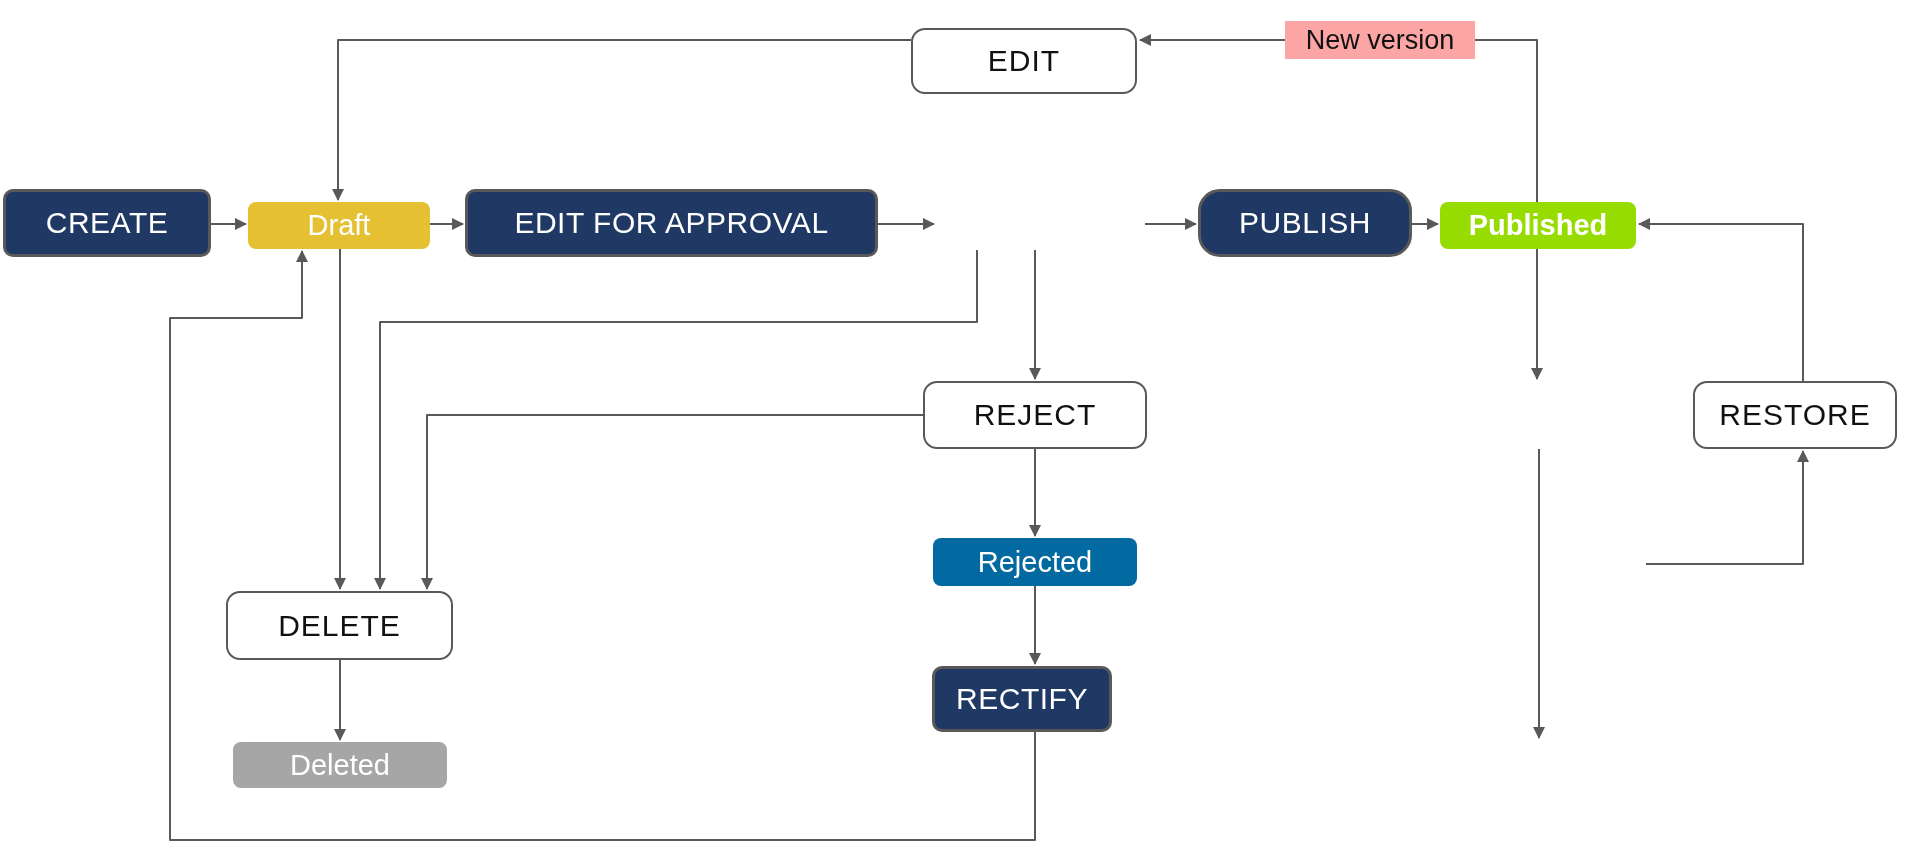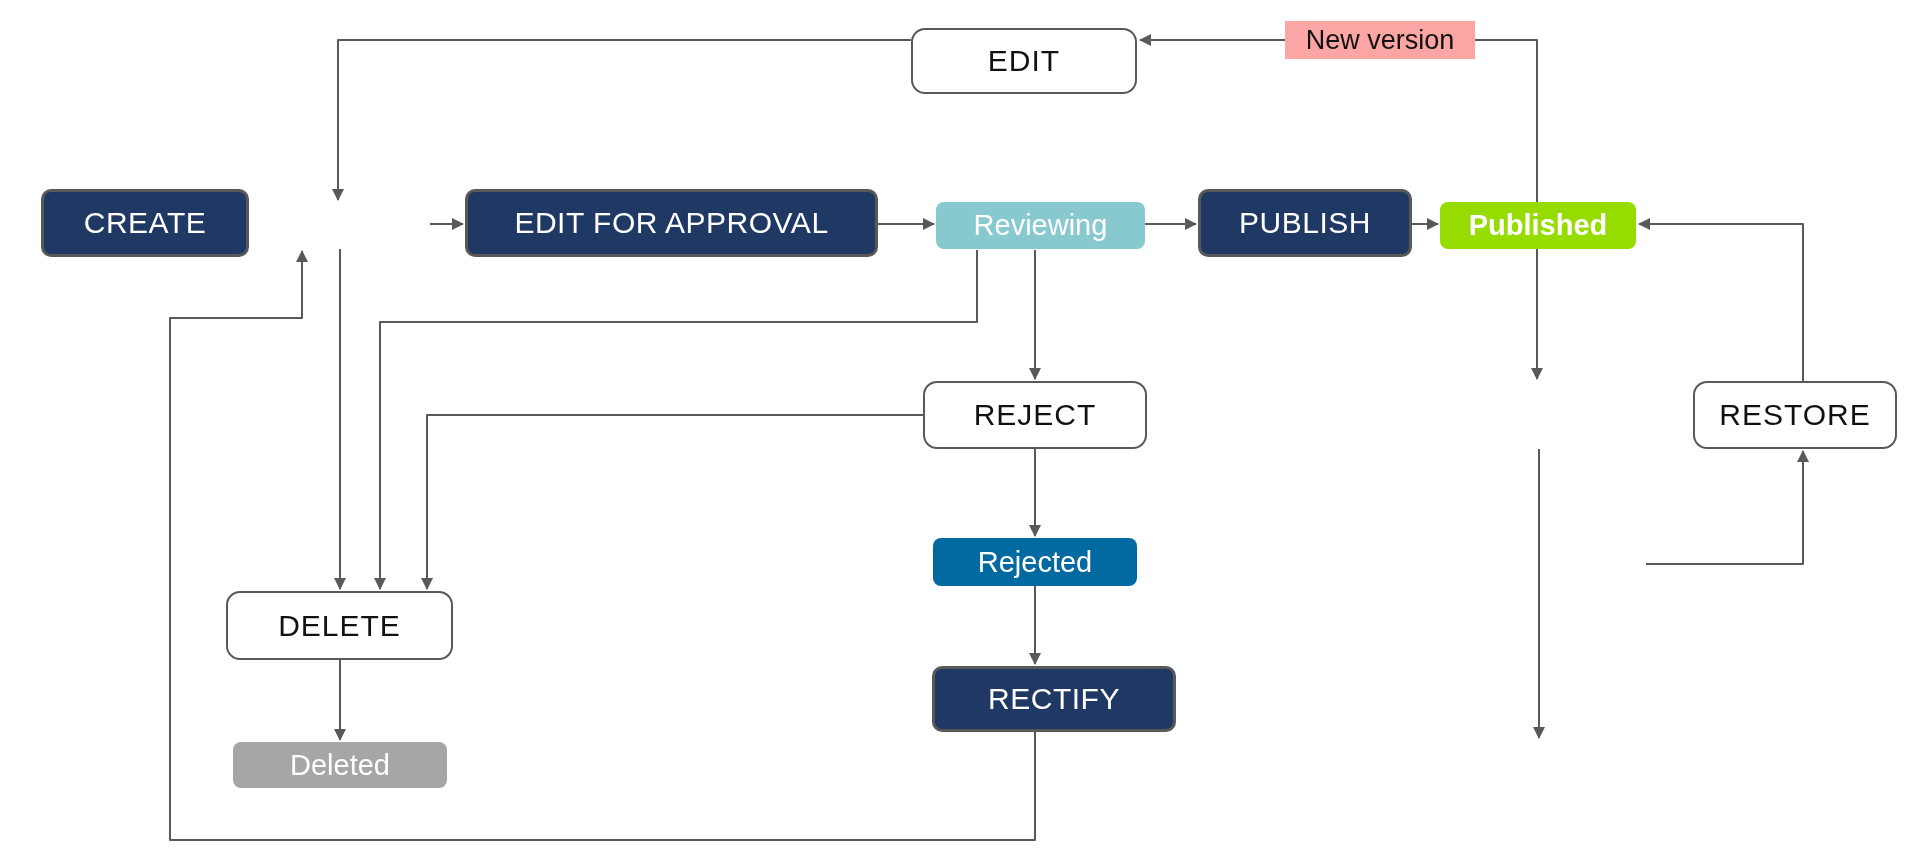--- a/index.html
+++ b/index.html
@@ -15,35 +15,35 @@
   .plain{background:#ffffff;border:2px solid #595959;border-radius:14px;
          color:#111111;font-size:30px;letter-spacing:1px;}
   .pill{border:none;border-radius:8px;color:#ffffff;font-size:29px;}
   .pill-gold{background:#E5C032;}
   .pill-teal{background:#88C8CF;}
   .pill-green{background:#97DC00;}
   .pill-red{background:#0369a1;}
   .pill-gray{background:#A6A6A6;}
 
   
-  #node-create    {left:3px;   top:189px; width:208px; height:68px;margin-left:38px;}
+  #node-create    {left:3px;   top:189px; width:208px; height:68px;}
   #node-draft     {left:248px; top:202px; width:182px; height:47px;}
   #node-send      {left:465px; top:189px; width:413px; height:68px;}
   #node-reviewing {left:936px; top:202px; width:209px; height:47px;}
-  #node-publish   {left:1198px;top:189px; width:214px; height:68px;}
+  #node-publish   {left:1198px;top:189px; width:214px; height:68px;border-radius:22px;}
   #node-published {left:1440px;top:202px; width:196px; height:47px;font-weight:bold;}
   #node-edit      {left:911px; top:8px;   width:226px; height:66px;margin-top:20px;}
   #node-reject    {left:923px; top:381px; width:224px; height:68px;}
   #node-deprecate {left:1405px;top:381px; width:268px; height:68px;}
   #node-restore   {left:1693px;top:381px; width:204px; height:68px;}
   #node-delete    {left:226px; top:591px; width:227px; height:69px;}
   #node-rejected  {left:933px; top:538px; width:204px; height:48px;}
   #node-deprecated{left:1432px;top:540px; width:214px; height:46px;}
   #node-deleted   {left:233px; top:742px; width:214px; height:46px;}
-  #node-rectify   {left:932px; top:666px; width:244px; height:66px;}
+  #node-rectify   {left:932px; top:666px; width:180px; height:66px;}
 
   .edge-label{position:absolute;z-index:3;left:1285px;top:21px;width:190px;height:38px;
               background:#fca5a5;display:flex;align-items:center;justify-content:center;
               color:#111111;font-size:27px;}
 </style>
 </head>
 <body>
 
 <div class="canvas">
 
@@ -68,22 +68,22 @@
       <polyline points="1035,732 1035,840 170,840 170,318 302,318 302,251" class="edge" marker-end="url(#arrow)"></polyline>
       <polyline points="340,249 340,589" class="edge" marker-end="url(#arrow)"></polyline>
       <polyline points="340,660 340,740" class="edge" marker-end="url(#arrow)"></polyline>
       <polyline points="1537,249 1537,379" class="edge" marker-end="url(#arrow)"></polyline>
       <polyline points="1539,449 1539,738" class="edge" marker-end="url(#arrow)"></polyline>
       <polyline points="1646,564 1803,564 1803,451" class="edge" marker-end="url(#arrow)"></polyline>
       <polyline points="1803,381 1803,224 1639,224" class="edge" marker-end="url(#arrow)"></polyline>
     </svg>
 
   <div class="node action" id="node-create">CREATE</div>
+  <div class="node pill pill-gold" id="node-draft">Draft</div>
   <div class="node action" id="node-send">EDIT FOR APPROVAL</div>
-  <div class="node pill pill-teal" id="node-reviewing">Reviewing</div>
   <div class="node action" id="node-publish">PUBLISH</div>
   <div class="node pill pill-green" id="node-published">Published</div>
   <div class="node plain" id="node-edit">EDIT</div>
   <div class="node plain" id="node-reject">REJECT</div>
   <div class="node plain" id="node-restore">RESTORE</div>
   <div class="node plain" id="node-delete">DELETE</div>
   <div class="node pill pill-red" id="node-rejected">Rejected</div>
   <div class="node pill pill-gray" id="node-deleted">Deleted</div>
   <div class="node action" id="node-rectify">RECTIFY</div>
 

